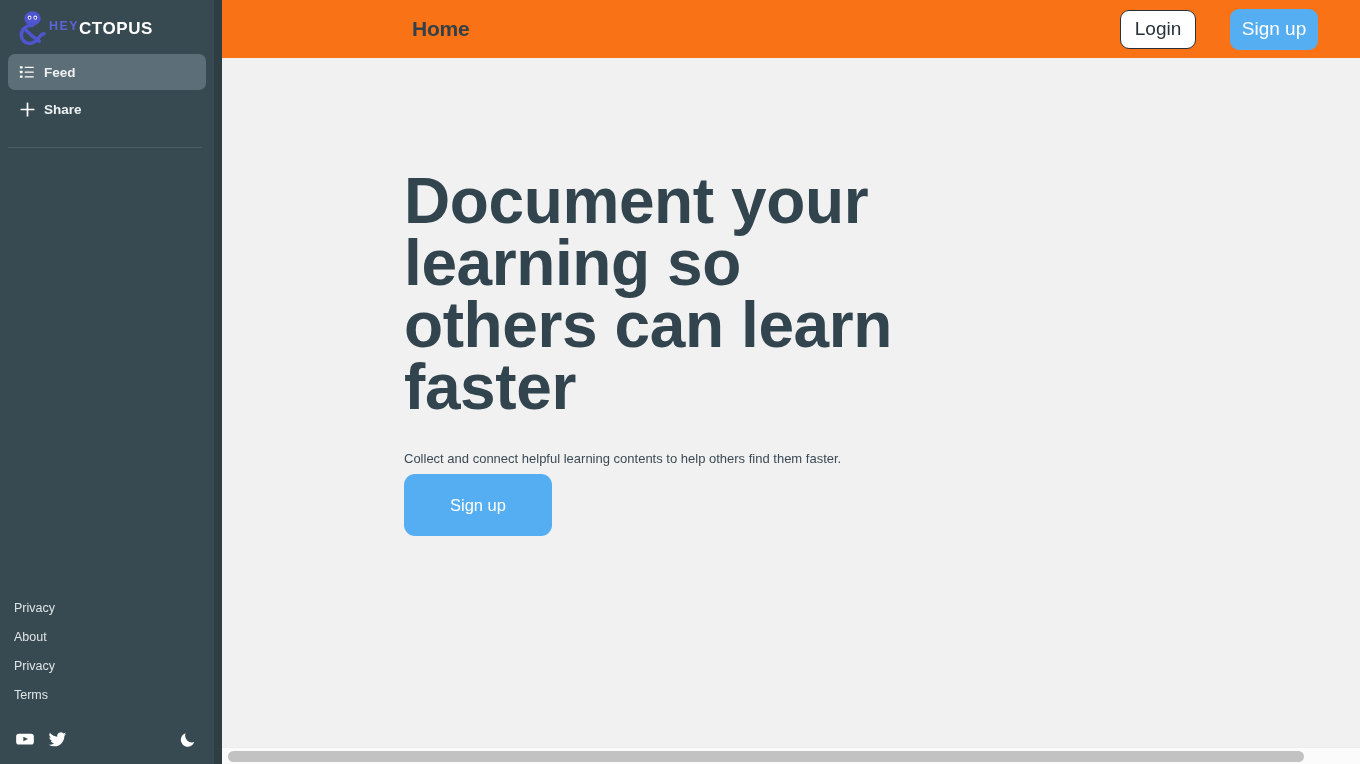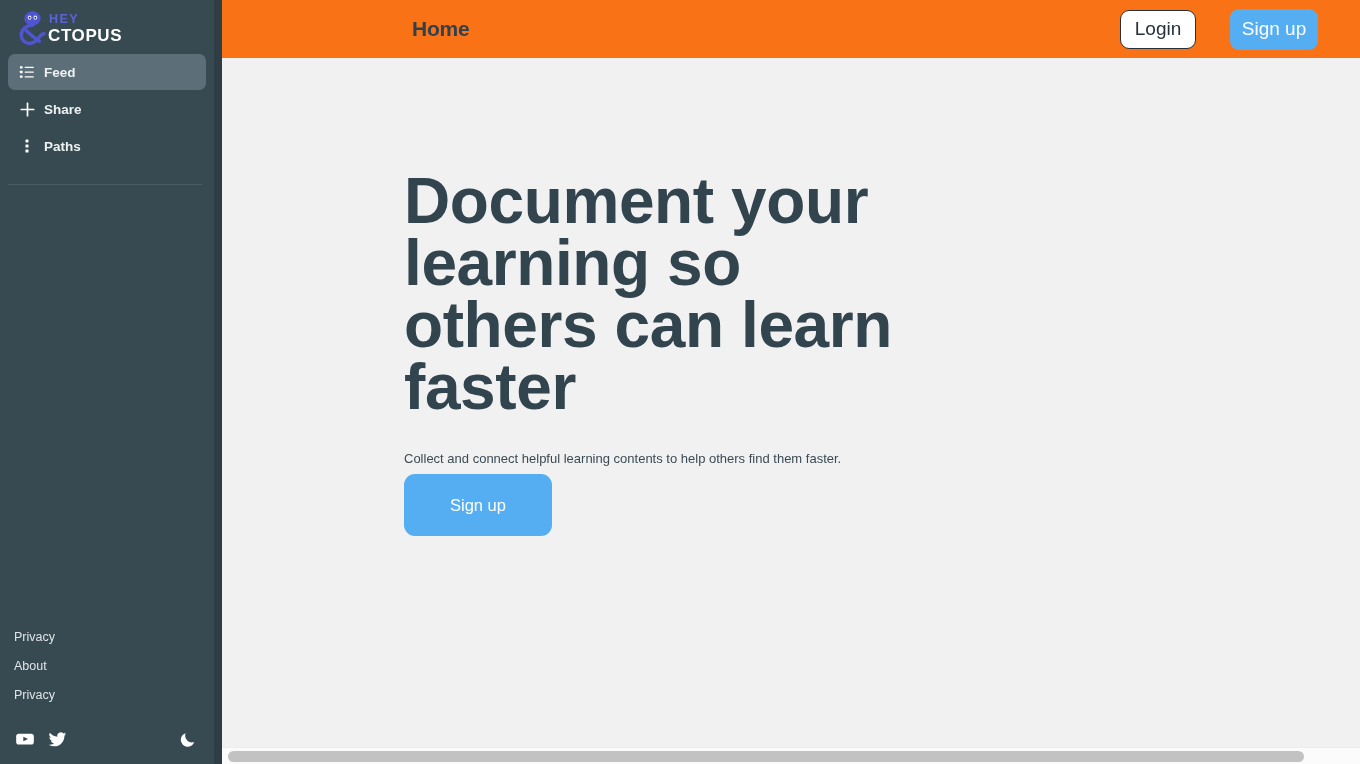--- a/index.html
+++ b/index.html
@@ -42,21 +42,21 @@
   .logo-wrap {
     height: 50px;
     display: flex;
     align-items: center;
     padding-left: 12px;
     padding-top: 6px;
   }
   .logo-mark { width: 40px; height: 40px; flex: 0 0 40px; margin-right: 2px; }
   .logo-text {
     display: flex;
-    flex-direction: column;
+    flex-direction: row;
     justify-content: center;
     line-height: 1;
     margin-left: -6px;
     margin-top: 1px;
   }
   .logo-hey {
     font-size: 12.5px;
     font-weight: bold;
     color: #5b63d6;
     letter-spacing: 1.4px;
@@ -296,40 +296,31 @@
         <div class="nav-item">
           <span class="nav-ico">
             <svg viewBox="0 0 18 18" width="17" height="17" aria-hidden="true">
               <rect x="8.1" y="1.6" width="1.8" height="14.8" rx="0.6" fill="currentColor"></rect>
               <rect x="1.6" y="8.1" width="14.8" height="1.8" rx="0.6" fill="currentColor"></rect>
             </svg>
           </span>
           <span class="nav-label">Share</span>
         </div>
 
-        <div class="nav-item">
-          <span class="nav-ico">
-            <svg viewBox="0 0 18 18" width="16" height="16" aria-hidden="true">
-              <rect x="7.3" y="1.6" width="3.4" height="3.4" rx="0.7" fill="currentColor"></rect>
-              <rect x="7.3" y="7.3" width="3.4" height="3.4" rx="0.7" fill="currentColor"></rect>
-              <rect x="7.3" y="13" width="3.4" height="3.4" rx="0.7" fill="currentColor"></rect>
-            </svg>
-          </span>
-          <span class="nav-label">Paths</span>
-        </div>
       </nav>
 
       <div class="divider"></div>
 
       <div class="spacer"></div>
 
       <div class="footlinks">
         <span class="footlink">Privacy</span>
         <span class="footlink">About</span>
         <span class="footlink">Privacy</span>
+        <span class="footlink">Terms</span>
       </div>
 
       <div class="socialrow">
         <span class="social-ico">
           <svg viewBox="0 0 24 24" width="20" height="20" aria-hidden="true">
             <rect x="1.4" y="5.6" width="21.2" height="13" rx="3.4" fill="currentColor"></rect>
             <path d="M10 9.3l5.6 2.7L10 14.8z" fill="#374a52"></path>
           </svg>
         </span>
         <span class="social-ico">

